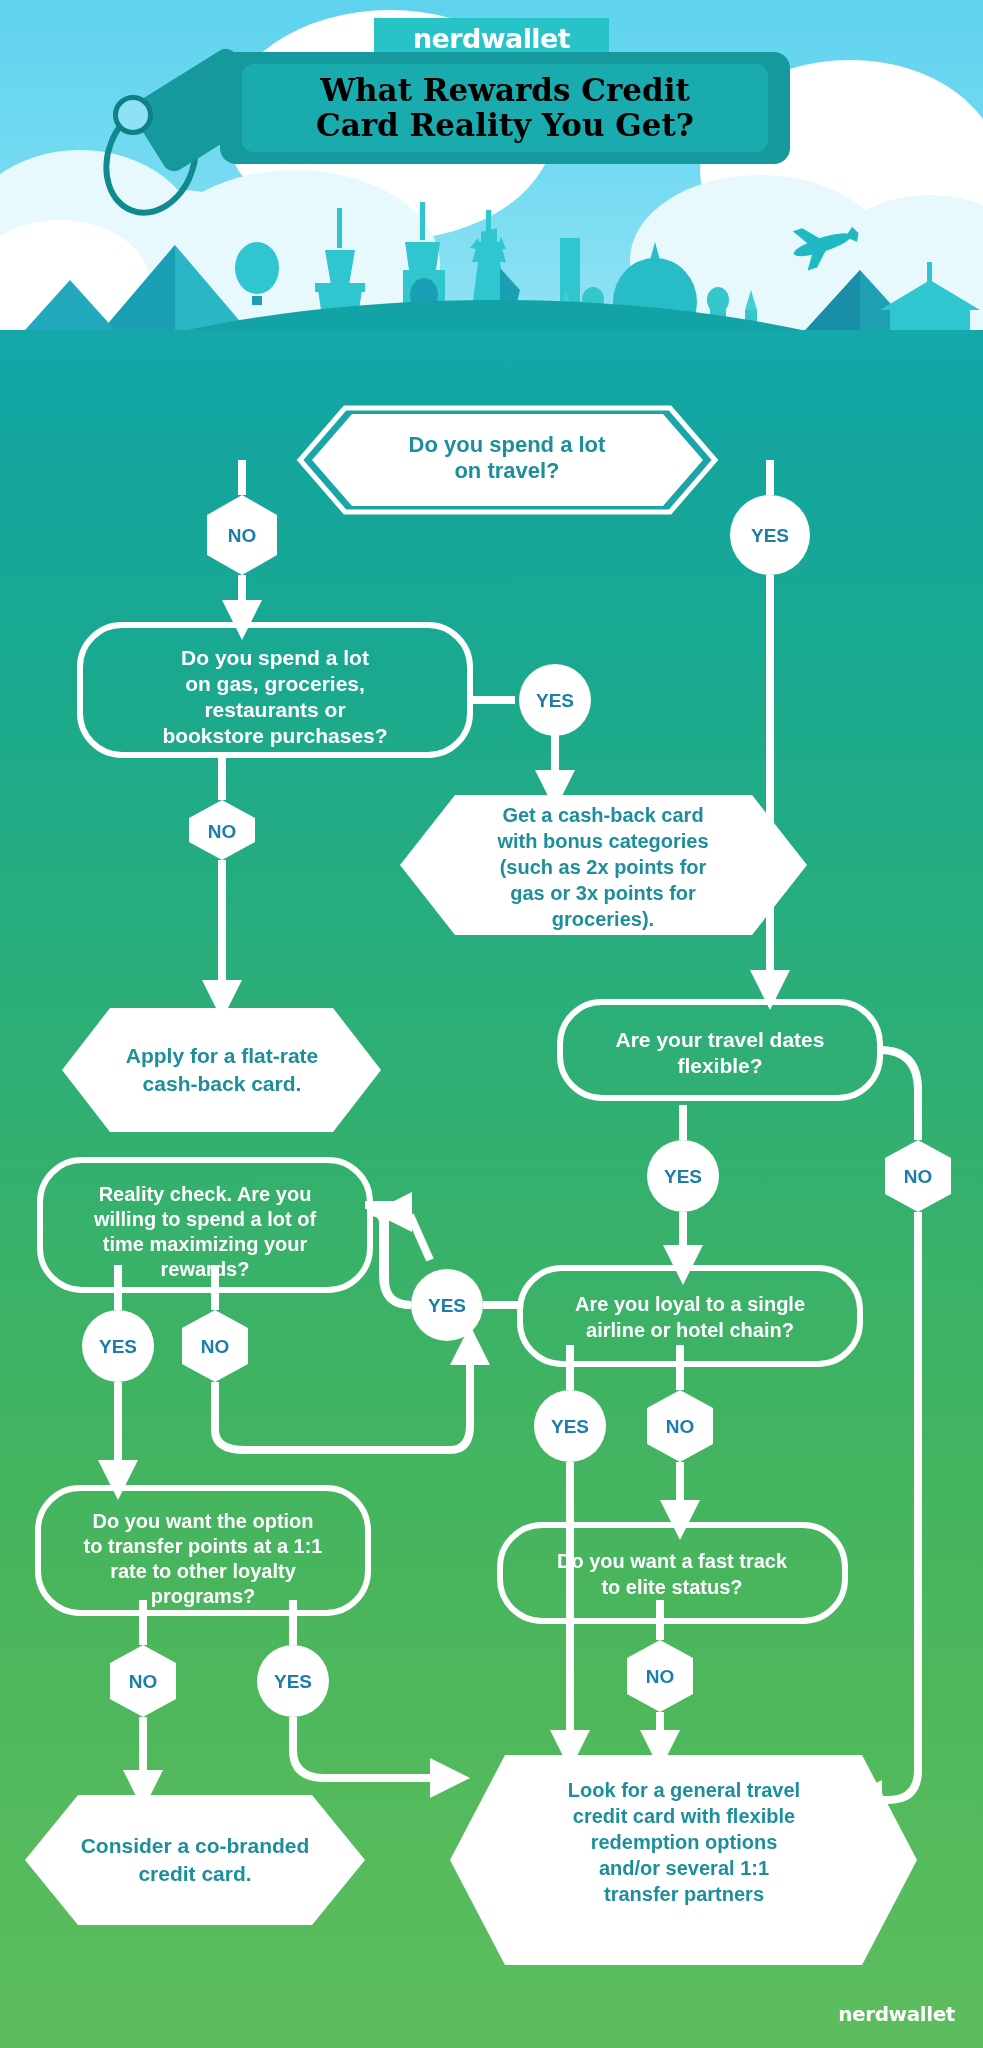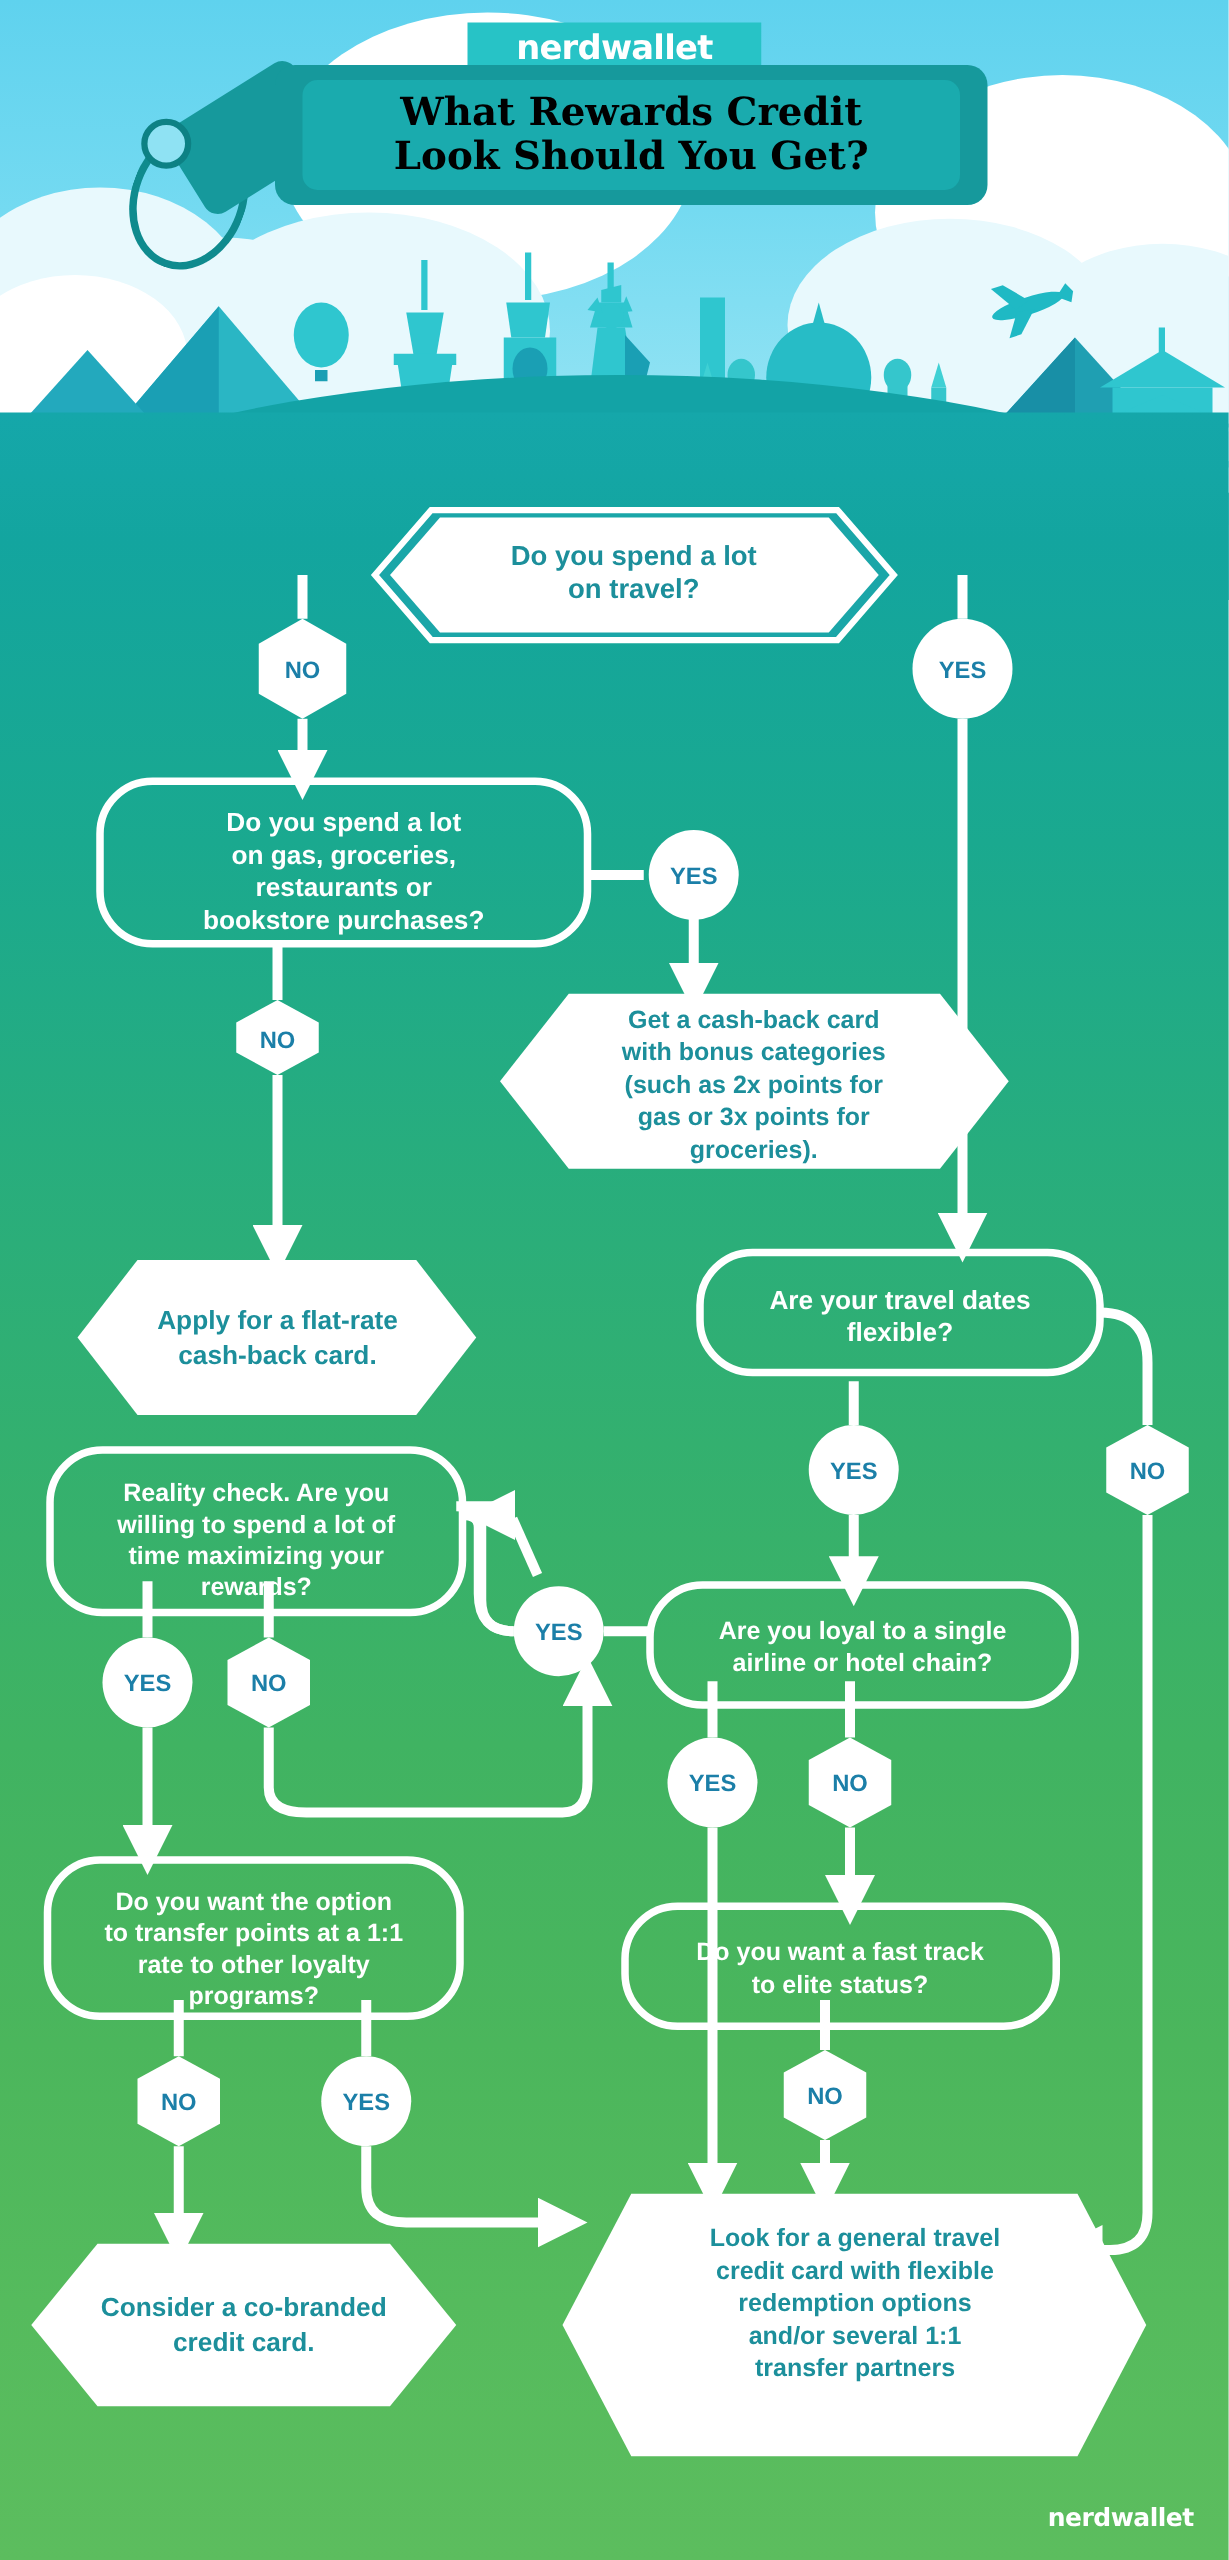--- a/index.html
+++ b/index.html
@@ -195,21 +195,21 @@
     <div class="ribbon-r"></div>
     <div class="ribbon"></div>
     <div class="nwlogo">nerdwallet</div>
     <div class="tagstring"></div>
     <div class="tagnotch"></div>
     <div class="tagbody"></div>
     <div class="taghole"></div>
     <div class="tagcard">
       <div class="tagtitle">
         <div>What Rewards Credit</div>
-        <div>Look Should You Get?</div>
+        <div>Card Reality You Get?</div>
       </div>
     </div>
   </div>
 
   <svg class="flow" viewBox="0 0 983 2048">
     <defs>
       <marker id="ar" viewBox="0 0 12 12" refX="6" refY="6" markerWidth="5" markerHeight="5" orient="auto">
         <path d="M0,0 L12,6 L0,12 z" fill="#ffffff"></path>
       </marker>
     </defs>

